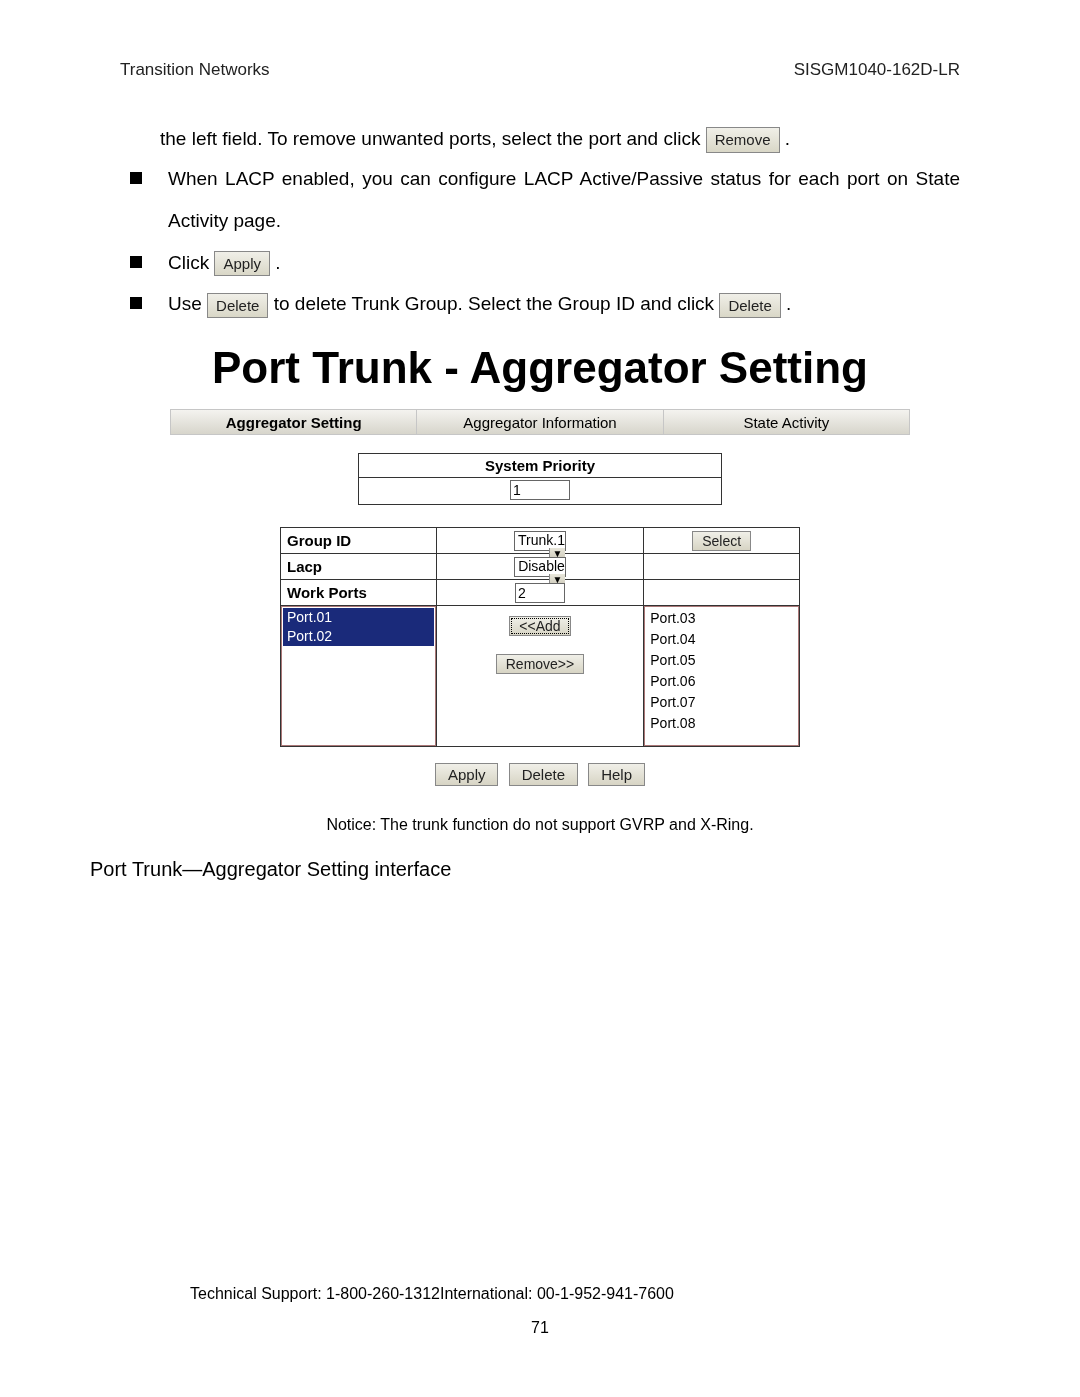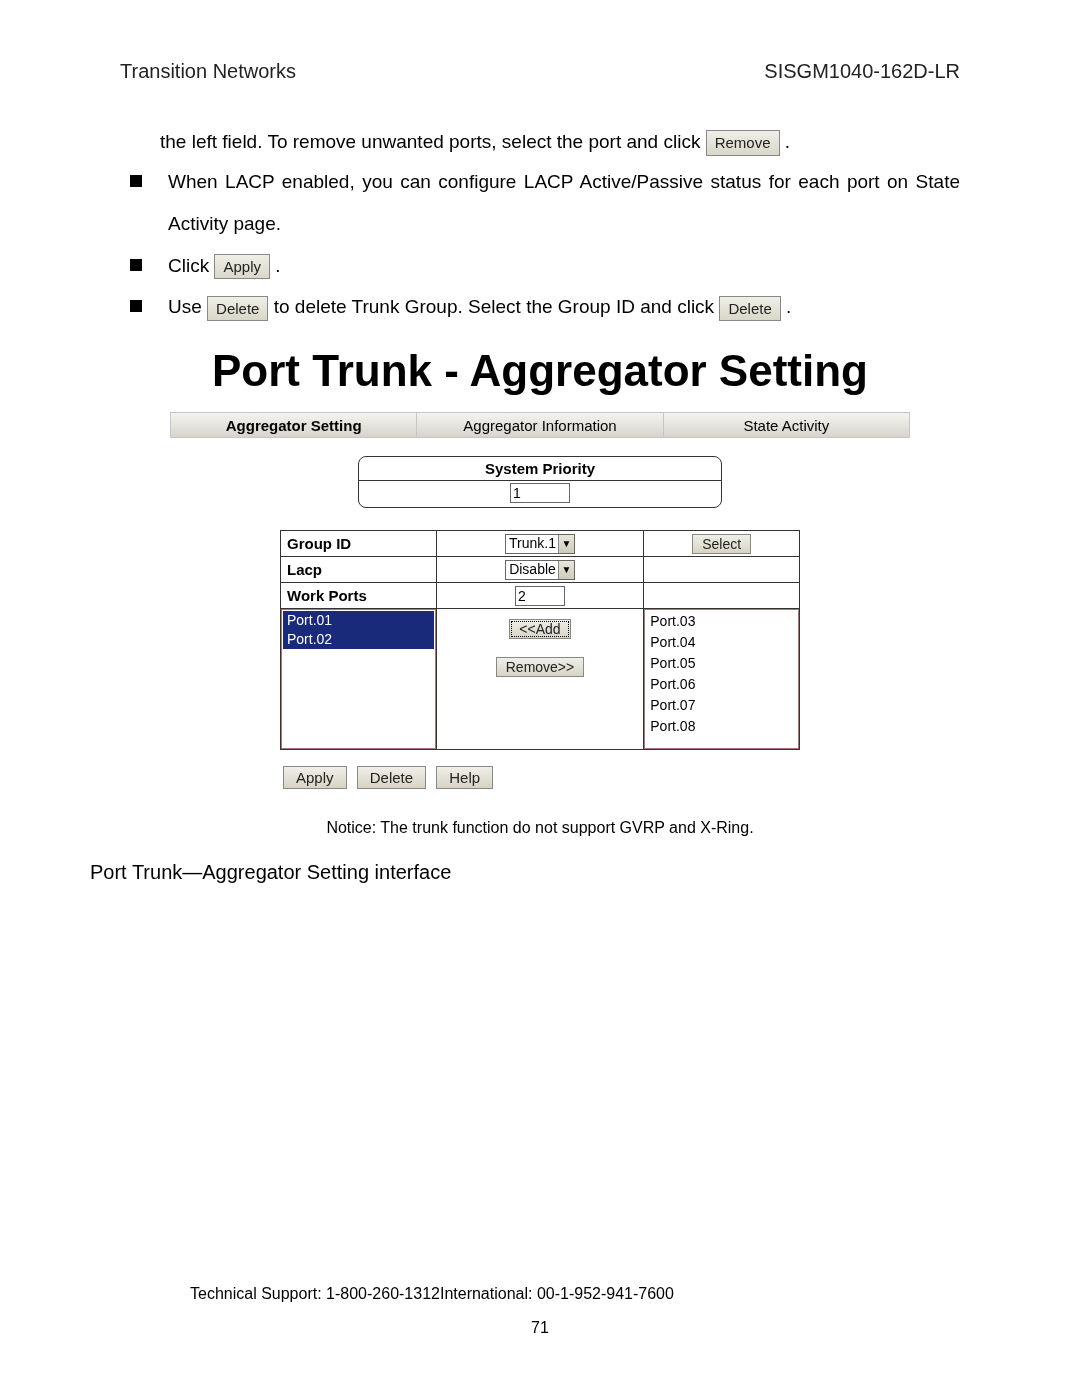--- a/index.html
+++ b/index.html
@@ -13,21 +13,21 @@
     color: #000;
   }
   .page {
     padding: 60px 90px 40px 90px;
     min-height: 1397px;
     position: relative;
   }
   .hdr {
     display: flex;
     justify-content: space-between;
-    font-size: 20px;
+    font-size: 17px;
     margin: 0 30px 40px 30px;
     color: #222;
   }
   .body-text {
     margin-left: 70px;
     margin-right: 30px;
     line-height: 2.0;
     font-size: 19px;
   }
   .bullet-row {
@@ -112,26 +112,27 @@
   .t-input {
     font-family: Verdana, Arial, sans-serif;
     font-size: 14px;
     border: 1px solid #666;
     padding: 0 2px;
     height: 20px;
     background: #fff;
   }
   .select-sim {
     display: inline-flex;
-    align-items: flex-start;
+    align-items: flex-end;
     border: 1px solid #666;
     background: #fff;
     height: 20px;
     font-size: 14px;
     padding-left: 3px;
+    flex-direction: column;
   }
   .select-sim .arrow {
     width: 16px;
     height: 18px;
     margin-left: 2px;
     background: linear-gradient(#e8e6da,#cfccbc);
     border-left: 1px solid #888;
     display: inline-flex;
     align-items: center;
     justify-content: center;
@@ -170,21 +171,21 @@
     background: linear-gradient(#f0efe8,#d7d4c4);
     border: 1px solid #888;
     padding: 1px 9px;
     font-family: Verdana, Arial, sans-serif;
     font-size: 14px;
     color: #222;
     cursor: pointer;
   }
   .btn.focused { outline: 1px dotted #000; outline-offset: -3px; }
   .btnstack { display:flex; flex-direction:column; align-items:center; gap:18px; padding-top:8px; }
-  .btnrow { text-align:left; margin-top:16px; }
+  .btnrow { text-align:center; margin-top:16px; }
   .btnrow .btn { margin: 0 3px; padding: 2px 12px; font-size: 15px; }
 
   .notice {
     text-align: center;
     font-family: Verdana, Arial, sans-serif;
     font-size: 16px;
     margin-top: 30px;
   }
   .caption {
     text-align: left;
@@ -249,21 +250,21 @@
 
   <div class="title">Port Trunk - Aggregator Setting</div>
 
   <div class="tabbar">
     <div class="tab active">Aggregator Setting</div>
     <div class="tab">Aggregator Information</div>
     <div class="tab">State Activity</div>
   </div>
 
   <div class="config">
-    <div class="syspri-box" style="width:70%; margin:8px auto;border-radius:8px;">
+    <div class="syspri-box" style="width:70%; margin:8px auto;">
       <div class="syspri-hdr">System Priority</div>
       <div class="syspri-val">
         <input class="t-input" style="width: 60px;" value="1">
       </div>
     </div>
 
     <table class="grid">
       <colgroup>
           <col style="width:30%">
           <col style="width:40%">

